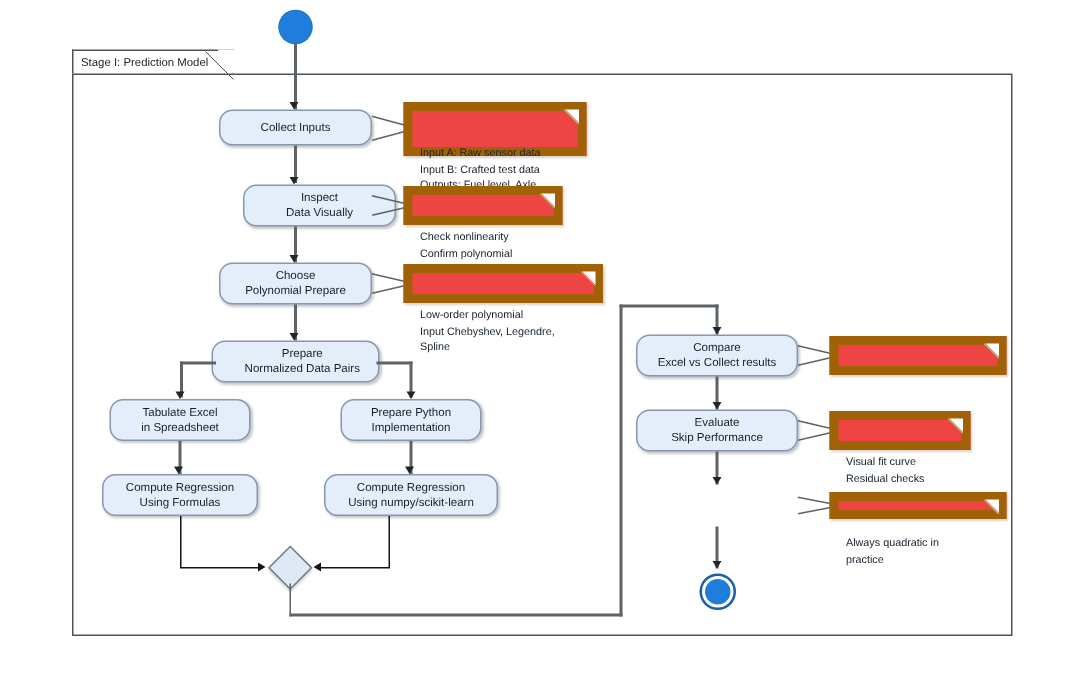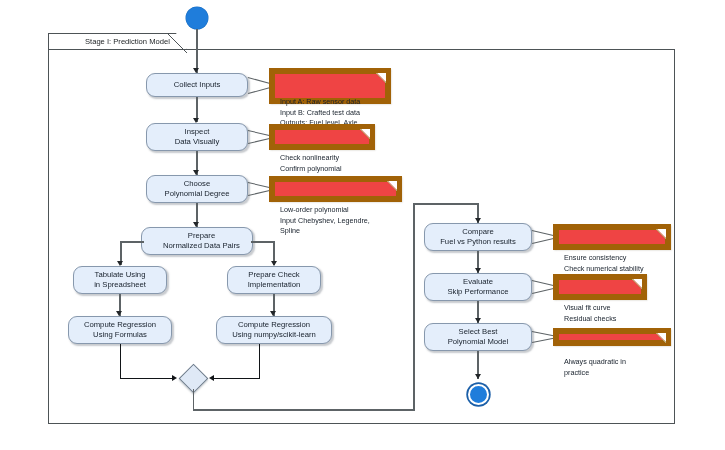--- a/index.html
+++ b/index.html
@@ -47,21 +47,21 @@
   }
   .frame-tab:before{
     content:"";
     position:absolute;
     right:-1px; top:0px;
     width:19px;height:19px;
     background:
       linear-gradient(to bottom left, transparent 49.4%, #4d5356 49.4%, #4d5356 51.6%, transparent 51.6%);
     z-index:3;
   }
-  .frame-tab span{position:relative;z-index:4;margin-left:31px;}
+  .frame-tab span{position:relative;z-index:4;}
 
   
   .act{
     position:absolute;
     box-sizing:border-box;
     background:#e4eefb;
     border:1px solid #8798ad;
     border-radius:9px;
     display:flex;
     align-items:center;
@@ -188,57 +188,57 @@
   <div class="start-node" style="left:186px;top:7px;"></div>
 
   <div class="ln lnv" style="left:196.2px;top:29px;height:44px;"></div>
   <div class="arrow-d" style="left:193.4px;top:68px;"></div>
 
   <div class="act" style="left:146px;top:73px;width:102px;height:24px;">Collect Inputs</div>
 
   <div class="ln lnv" style="left:196.2px;top:97px;height:25px;"></div>
   <div class="arrow-d" style="left:193.4px;top:118px;"></div>
 
-  <div class="act" style="left:146px;top:123px;width:102px;height:28px;">Inspect
+  <div class="act" style="left:162px;top:123px;width:102px;height:28px;">Inspect
 Data Visually</div>
 
   <div class="ln lnv" style="left:196.2px;top:151px;height:24px;"></div>
   <div class="arrow-d" style="left:193.4px;top:170px;"></div>
 
   <div class="act" style="left:146px;top:175px;width:102px;height:28px;">Choose
-Polynomial Degree</div>
+Polynomial Prepare</div>
 
   <div class="ln lnv" style="left:196.2px;top:203px;height:24px;"></div>
   <div class="arrow-d" style="left:193.4px;top:222px;"></div>
 
   <div class="act" style="left:141px;top:227px;width:112px;height:28px;padding-left:12px;">Prepare
 Normalized Data Pairs</div>
 
   <div class="ln lnh" style="left:120px;top:241px;width:24px;"></div>
   <div class="ln lnv" style="left:120px;top:241px;height:24px;"></div>
   <div class="arrow-d" style="left:117.2px;top:261px;"></div>
 
   <div class="ln lnh" style="left:251px;top:241px;width:24px;"></div>
   <div class="ln lnv" style="left:273.4px;top:241px;height:24px;"></div>
   <div class="arrow-d" style="left:270.6px;top:261px;"></div>
 
-  <div class="act" style="left:73px;top:266px;width:94px;height:28px;">Tabulate Using
+  <div class="act" style="left:73px;top:266px;width:94px;height:28px;">Tabulate Excel
 in Spreadsheet</div>
 
   <div class="ln lnv" style="left:119.2px;top:294px;height:22px;"></div>
   <div class="arrow-d" style="left:116.4px;top:311px;"></div>
 
   <div class="act" style="left:68px;top:316px;width:104px;height:28px;">Compute Regression
 Using Formulas</div>
 
   <div class="lnk lnkv" style="left:119.5px;top:344px;height:34px;"></div>
   <div class="lnk lnkh" style="left:119.5px;top:377.5px;width:55px;"></div>
   <div class="arrow-r" style="left:172px;top:374.6px;"></div>
 
-  <div class="act" style="left:227px;top:266px;width:94px;height:28px;">Prepare Check
+  <div class="act" style="left:227px;top:266px;width:94px;height:28px;">Prepare Python
 Implementation</div>
 
   <div class="ln lnv" style="left:273.2px;top:294px;height:22px;"></div>
   <div class="arrow-d" style="left:270.4px;top:311px;"></div>
 
   <div class="act" style="left:216px;top:316px;width:116px;height:28px;">Compute Regression
 Using numpy/scikit-learn</div>
 
   <div class="lnk lnkv" style="left:258.5px;top:344px;height:34px;"></div>
   <div class="lnk lnkh" style="left:212px;top:377.5px;width:48px;"></div>
@@ -247,33 +247,31 @@
   <div class="merge" style="left:183px;top:368px;"></div>
 
   <div class="ln lnv" style="left:192.6px;top:389px;height:22px;"></div>
   <div class="ln lnh" style="left:192.6px;top:409.4px;width:222px;"></div>
   <div class="ln lnv" style="left:413px;top:203px;height:208px;"></div>
   <div class="ln lnh" style="left:413px;top:203px;width:66px;"></div>
   <div class="ln lnv" style="left:477.4px;top:203px;height:20px;"></div>
   <div class="arrow-d" style="left:474.6px;top:218px;"></div>
 
   <div class="act" style="left:424px;top:223px;width:108px;height:28px;">Compare
-Fuel vs Python results</div>
+Excel vs Collect results</div>
 
   <div class="ln lnv" style="left:477.4px;top:251px;height:22px;"></div>
   <div class="arrow-d" style="left:474.6px;top:268px;"></div>
 
   <div class="act" style="left:424px;top:273px;width:108px;height:28px;">Evaluate
 Skip Performance</div>
 
   <div class="ln lnv" style="left:477.4px;top:301px;height:22px;"></div>
   <div class="arrow-d" style="left:474.6px;top:318px;"></div>
 
-  <div class="act" style="left:424px;top:323px;width:108px;height:28px;">Select Best
-Polynomial Model</div>
 
   <div class="ln lnv" style="left:477.4px;top:351px;height:28px;"></div>
   <div class="arrow-d" style="left:474.6px;top:374px;"></div>
 
   <div class="end-node" style="left:467.8px;top:384px;">
       <i></i>
     </div>
 
   <div class="anchor" style="left:248px;top:77px;width:22px;height:16px;">
     <span style="width:22.5px;transform:rotate(15deg);"></span>
@@ -305,22 +303,20 @@
     <span>Low-order polynomial
 Input Chebyshev, Legendre, Spline</span>
   </div>
 
   <div class="anchor" style="left:532px;top:230px;width:22px;height:13px;">
     <span style="width:21.5px;transform:rotate(13deg);"></span>
     <span style="width:21.5px;top:13px;transform:rotate(-13deg);"></span>
   </div>
   <div class="note" style="left:553px;top:224px;width:118px;height:26px;">
     <div class="folded-edge"></div><div class="fold"></div>
-    <span>Ensure consistency
-Check numerical stability</span>
   </div>
 
   <div class="anchor" style="left:532px;top:280px;width:22px;height:13px;">
     <span style="width:21.5px;transform:rotate(13deg);"></span>
     <span style="width:21.5px;top:13px;transform:rotate(-13deg);"></span>
   </div>
   <div class="note" style="left:553px;top:274px;width:94px;height:26px;">
     <div class="folded-edge"></div><div class="fold"></div>
     <span>Visual fit curve
 Residual checks</span>

